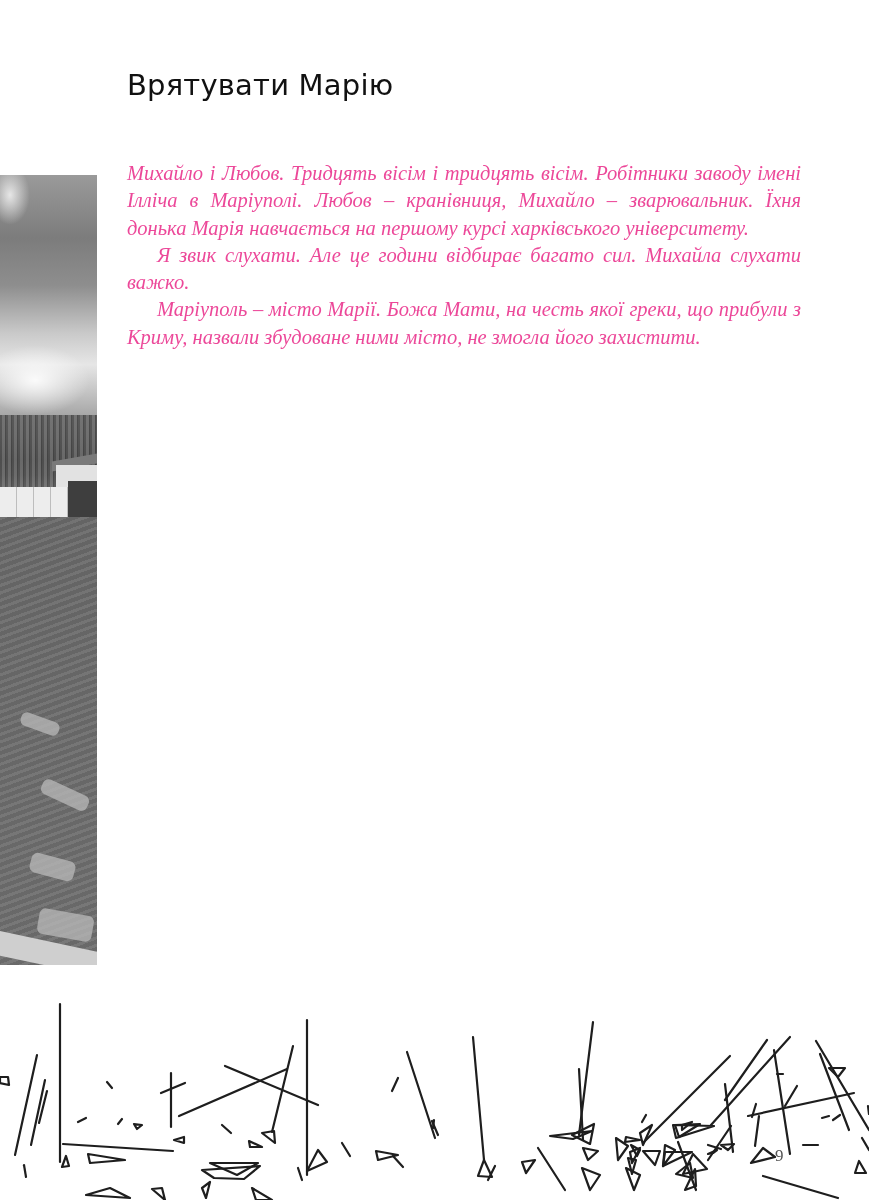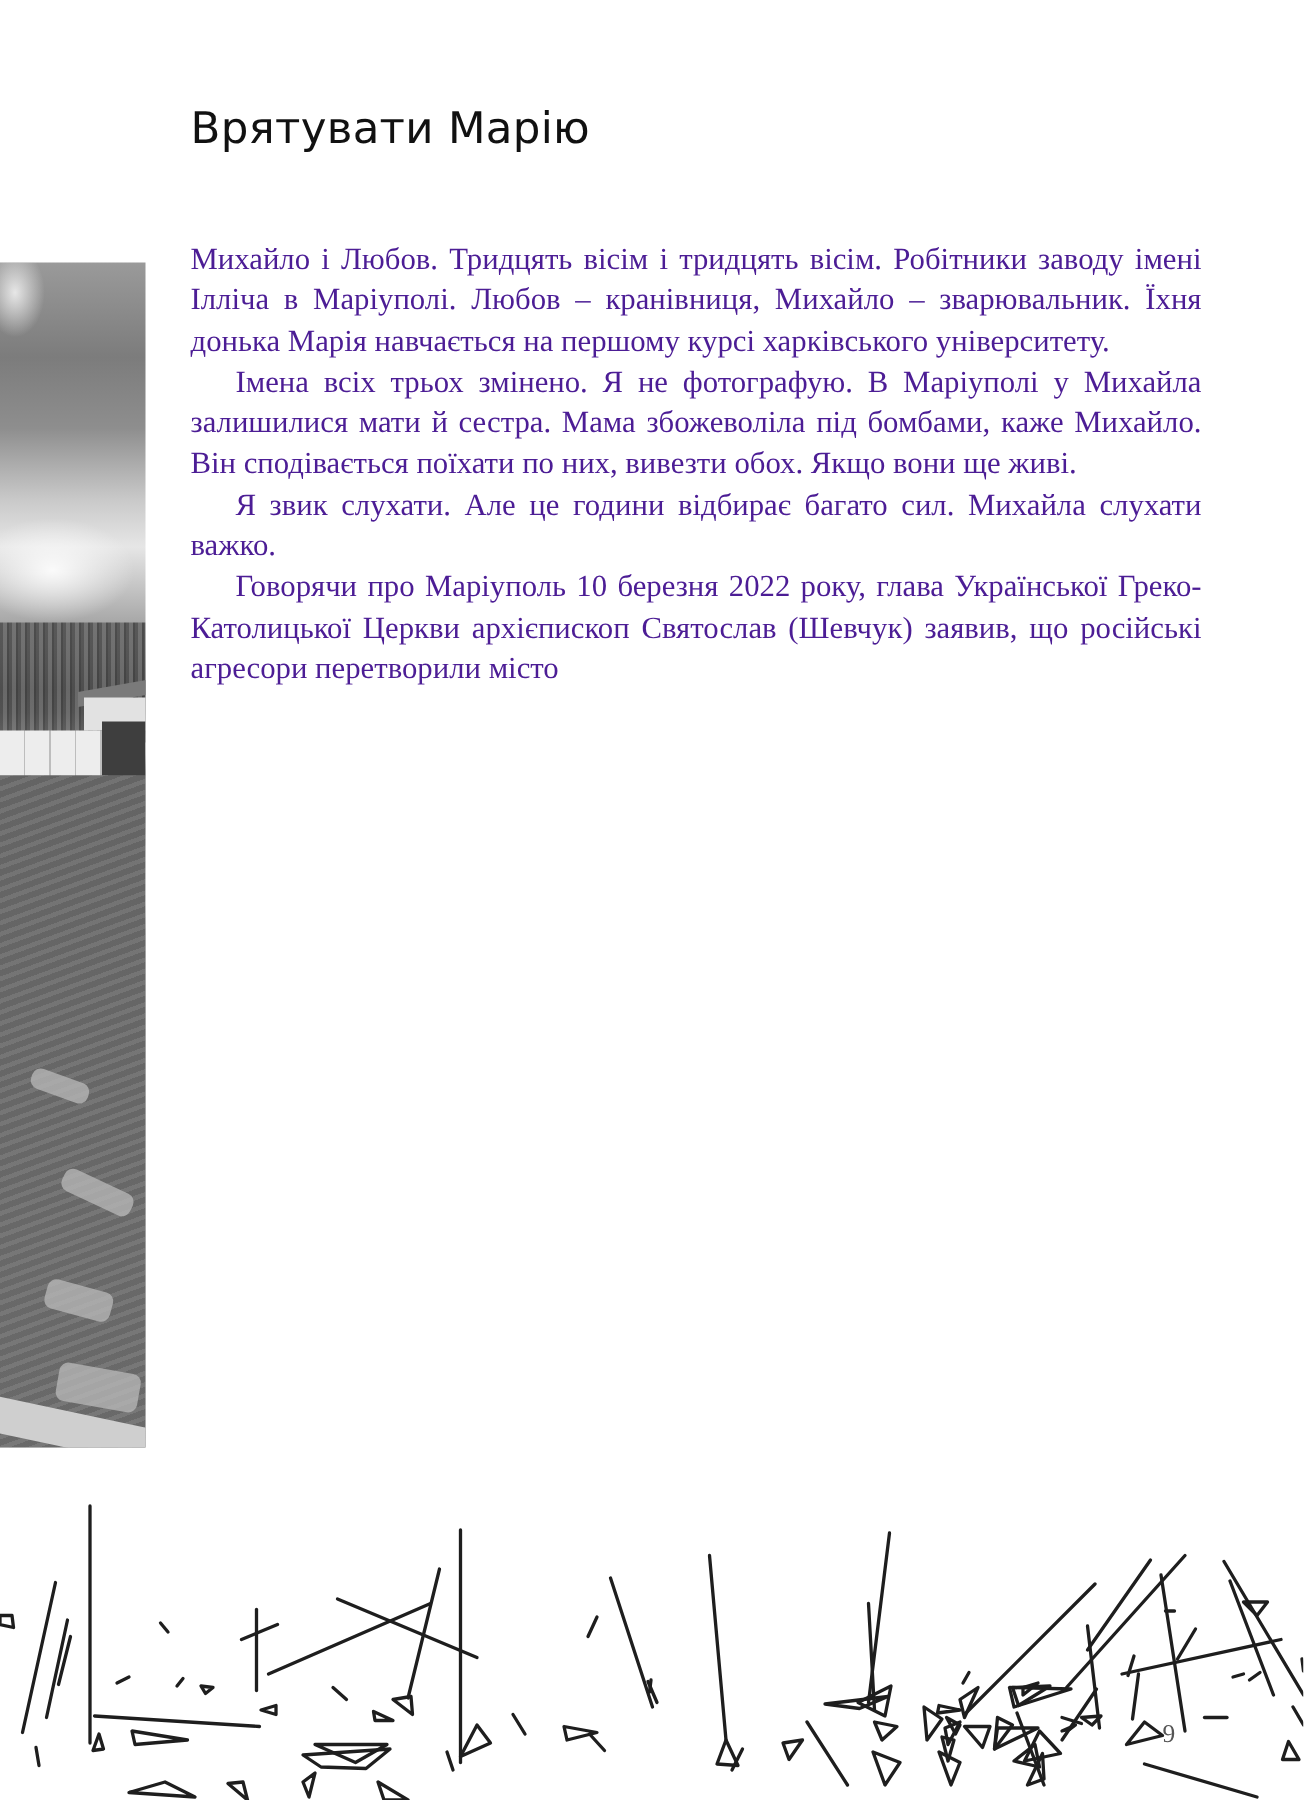--- a/index.html
+++ b/index.html
@@ -63,22 +63,23 @@
       position: absolute; left: -20px; top: 425px; width: 140px; height: 24px;
       background: #cfcfcf; transform: rotate(12deg); border-radius: 8px;
     }
     .photo-strip .patch {
       position: absolute; background: #b9b9b9; opacity: 0.75; border-radius: 6px;
     }
 
     .body-text {
       position: absolute; left: 127px; top: 160px; width: 674px;
       font-family: "Liberation Serif", serif;
-      font-size: 20.5px; line-height: 27.3px; color: #4c1d95;
+      font-size: 20.5px; line-height: 27.3px; color: #ec4899;
       text-align: justify;
+      font-style: italic;
     }
     .body-text p { margin: 0; text-indent: 0; }
     .body-text p.indent { text-indent: 30px; }
 
     .decor {
       position: absolute; left: 0; top: 990px; width: 869px; height: 210px;
     }
     .page-number {
       position: absolute; left: 775px; top: 1146px;
       font-family: "Liberation Serif", serif; font-size: 17px; color: #555;
@@ -104,23 +105,22 @@
       <div class="puddle"></div>
       <div class="patch" style="left:20px; top:200px; width:40px; height:14px; transform:rotate(20deg);"></div>
       <div class="patch" style="left:40px; top:270px; width:50px; height:16px; transform:rotate(25deg);"></div>
       <div class="patch" style="left:30px; top:340px; width:45px; height:20px; transform:rotate(15deg);"></div>
       <div class="patch" style="left:38px; top:395px; width:55px; height:26px; transform:rotate(10deg);"></div>
     </div>
   </div>
 
   <div class="body-text">
     <p>Михайло і Любов. Тридцять вісім і тридцять вісім. Робітники заводу імені Ілліча в Маріуполі. Любов – кранівниця, Михайло – зварювальник. Їхня донька Марія навчається на першому курсі харківського університету.</p>
-    <p class="indent">Імена всіх трьох змінено. Я не фотографую. В Маріуполі у Михайла залишилися мати й сестра. Мама збожеволіла під бомбами, каже Михайло. Він сподівається поїхати по них, вивезти обох. Якщо вони ще живі.</p>
     <p class="indent">Я звик слухати. Але це години відбирає багато сил. Михайла слухати важко.</p>
-    <p class="indent">Говорячи про Маріуполь 10 березня 2022 року, глава Української Греко-Католицької Церкви архієпископ Святослав (Шевчук) заявив, що російські агресори перетворили місто</p>
+    <p class="indent">Маріуполь – місто Марії. Божа Мати, на честь якої греки, що прибули з Криму, назвали збудоване ними місто, не змогла його захистити.</p>
   </div>
 
   <svg class="decor" viewBox="0 0 869 210" width="869" height="210">
     <g fill="none" stroke="#1e1e1e" stroke-width="2.2" stroke-linecap="round" stroke-linejoin="round">
 
       <polygon points="0,87 8,87 9,95 0,93"></polygon>
       <line x1="37" y1="65" x2="15" y2="165"></line>
       <line x1="45" y1="90" x2="31" y2="155"></line>
       <line x1="47" y1="101" x2="39" y2="133"></line>
       <line x1="60" y1="14" x2="60" y2="172"></line>

